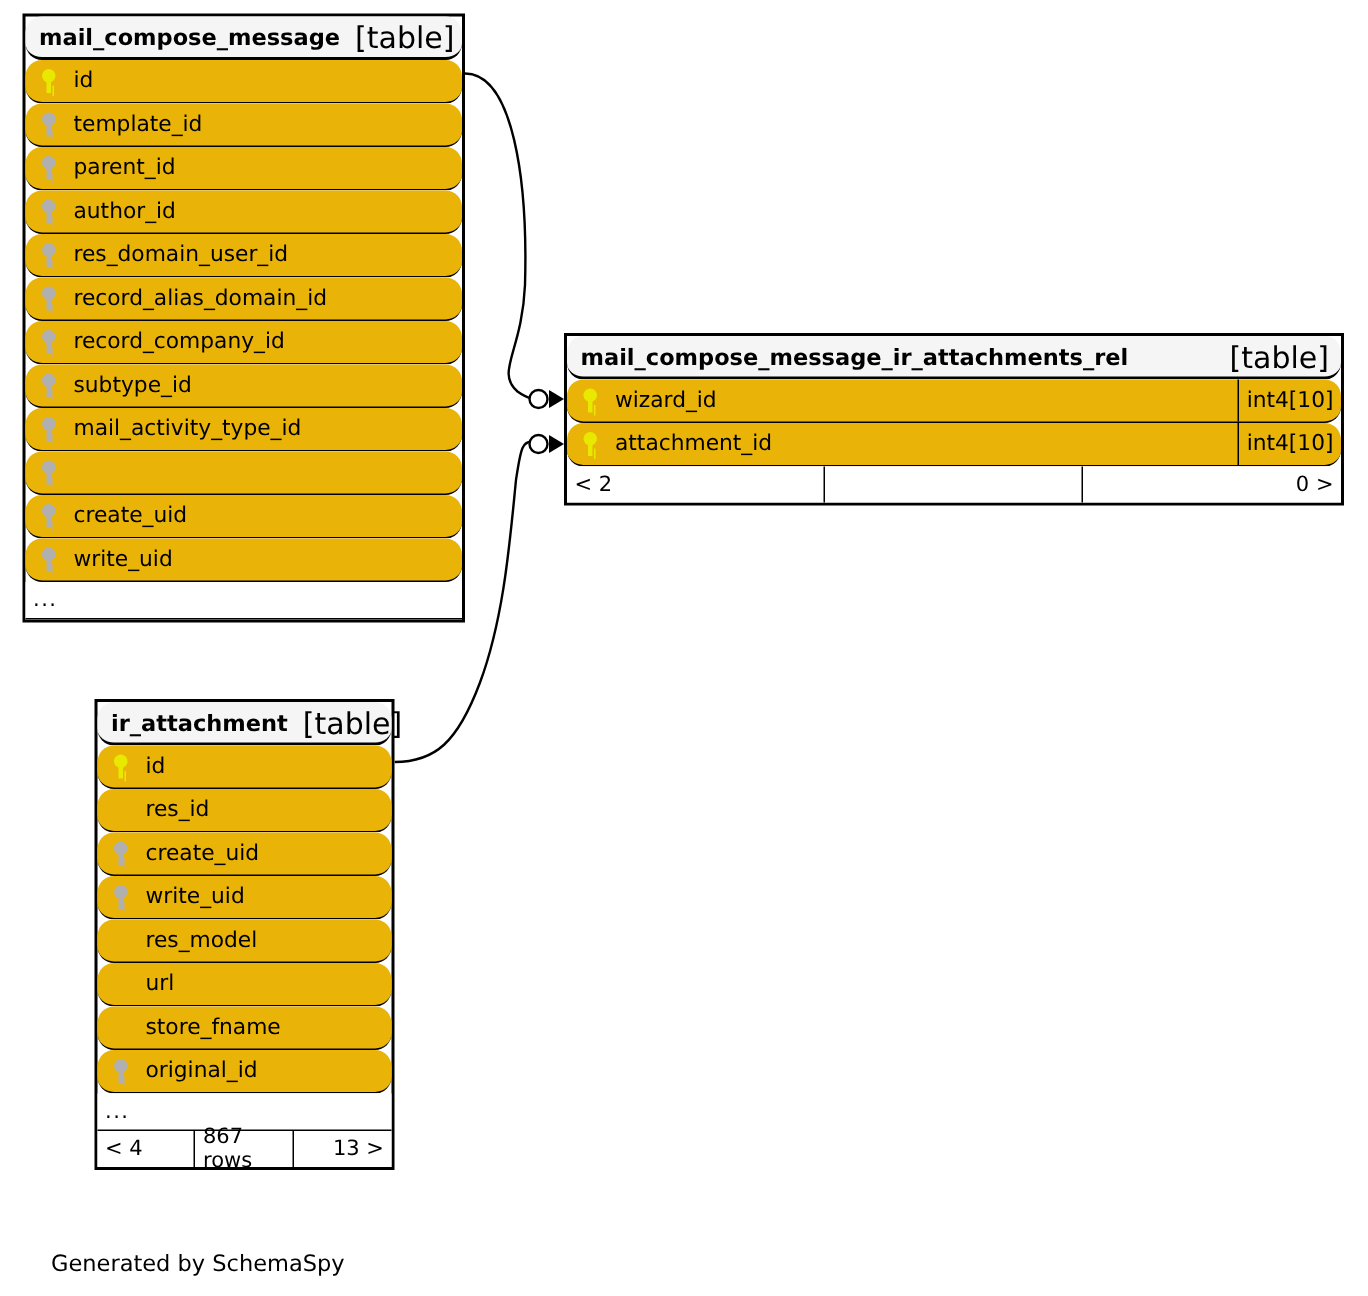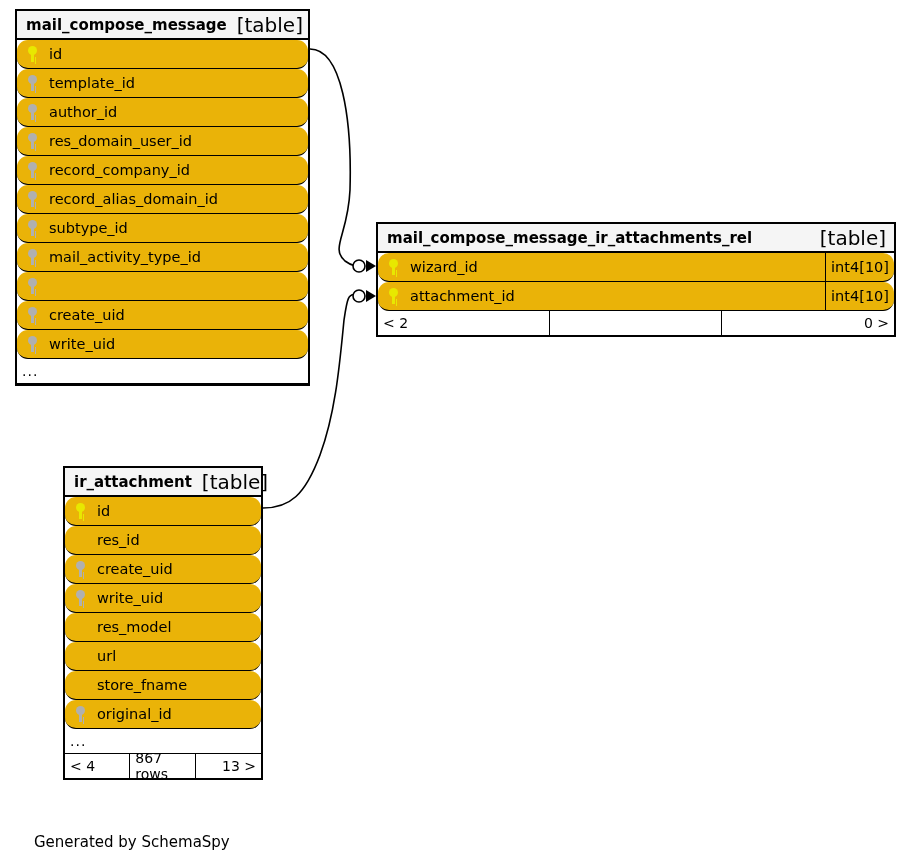--- a/index.html
+++ b/index.html
@@ -40,20 +40,21 @@
 
   .tbl-header {
     display: flex;
     align-items: center;
     justify-content: space-between;
     background: #f5f5f5;
     border-bottom: 2px solid #000000;
     box-sizing: border-box;
     height: 29px;
     padding: 0 8px 0 9px;
+    border-radius: 11px;
   }
   .tbl-name {
     font-weight: bold;
     font-size: 15px;
     color: #000000;
     white-space: nowrap;
   }
   .tbl-tag {
     font-size: 20px;
     color: #000000;
@@ -211,39 +212,45 @@
     <div class="col-row">
       <span class="col-key">
           <i class="key key-fk"></i>
         </span>
       <span class="col-name">template_id</span>
     </div>
     <div class="col-row">
       <span class="col-key">
           <i class="key key-fk"></i>
         </span>
+      <span class="col-name">parent_id</span>
+    </div>
+    <div class="col-row">
+      <span class="col-key">
+          <i class="key key-fk"></i>
+        </span>
       <span class="col-name">author_id</span>
     </div>
     <div class="col-row">
       <span class="col-key">
           <i class="key key-fk"></i>
         </span>
       <span class="col-name">res_domain_user_id</span>
     </div>
     <div class="col-row">
       <span class="col-key">
           <i class="key key-fk"></i>
         </span>
+      <span class="col-name">record_alias_domain_id</span>
+    </div>
+    <div class="col-row">
+      <span class="col-key">
+          <i class="key key-fk"></i>
+        </span>
       <span class="col-name">record_company_id</span>
-    </div>
-    <div class="col-row">
-      <span class="col-key">
-          <i class="key key-fk"></i>
-        </span>
-      <span class="col-name">record_alias_domain_id</span>
     </div>
     <div class="col-row">
       <span class="col-key">
           <i class="key key-fk"></i>
         </span>
       <span class="col-name">subtype_id</span>
     </div>
     <div class="col-row">
       <span class="col-key">
           <i class="key key-fk"></i>

